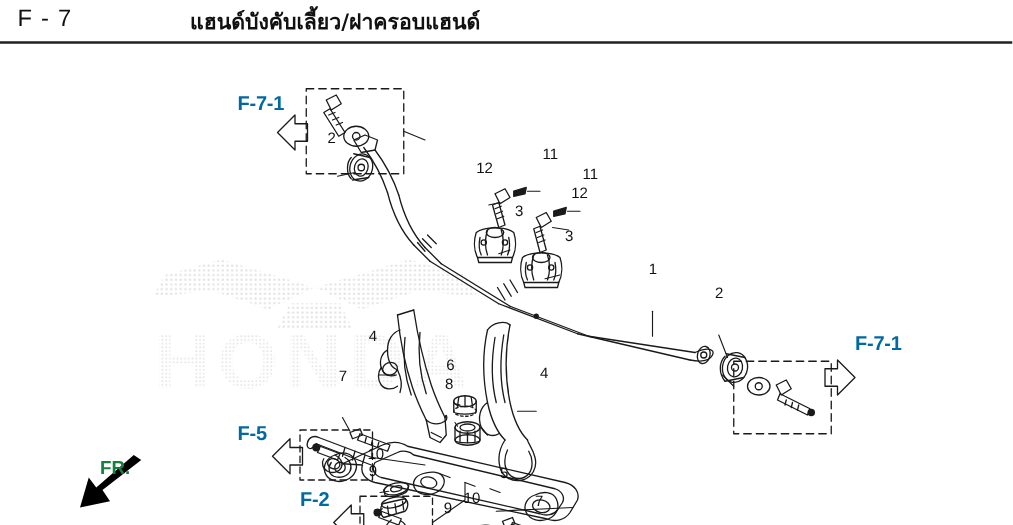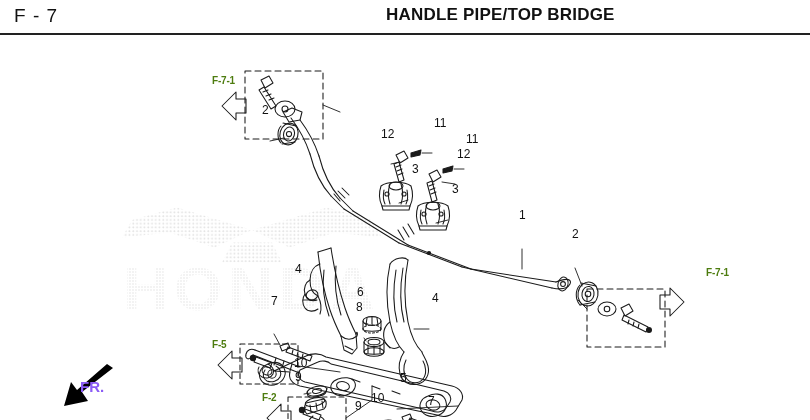--- a/index.html
+++ b/index.html
@@ -68,44 +68,42 @@
   .lbl {
     position: absolute;
     font-size: 12px;
     color: #111;
     font-family: "Liberation Sans", sans-serif;
     white-space: nowrap;
     line-height: 1;
   }
   .ref {
     position: absolute;
-    font-size: 10px;
+    font-size: 16px;
     font-weight: 700;
-    color: #4d7c0f;
+    color: #0369a1;
     letter-spacing: -0.2px;
     white-space: nowrap;
     line-height: 1;
-    margin-left: 22px;
   }
   #fr-label {
     position: absolute;
     left: 80px; top: 366px;
     font-size: 15px;
     font-weight: 700;
-    color: #8b5cf6;
-    white-space: nowrap;
-    margin-top: 12px;
+    color: #15803d;
+    white-space: nowrap;
   }
 </style>
 </head>
 <body>
 
 <div id="header">
   <div id="page-code">F - 7</div>
-  <div id="title-en">HANDLE PIPE/TOP BRIDGE</div>
+  <div id="title-thai">แฮนด์บังคับเลี้ยว/ฝาครอบแฮนด์</div>
   <div id="header-rule"></div>
 </div>
 
 <div id="canvas">
 <svg width="810" height="386" viewBox="0 0 810 386" xmlns="http://www.w3.org/2000/svg">
   <defs>
     <pattern id="dots" width="3" height="3" patternUnits="userSpaceOnUse">
       <circle cx="1" cy="1" r="0.75" fill="#dcdcdc"></circle>
     </pattern>
     <g id="wing">

